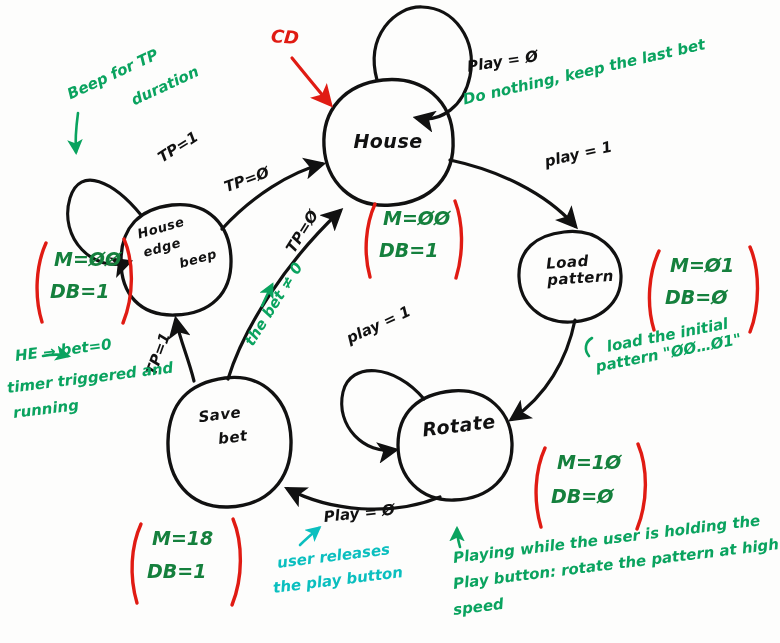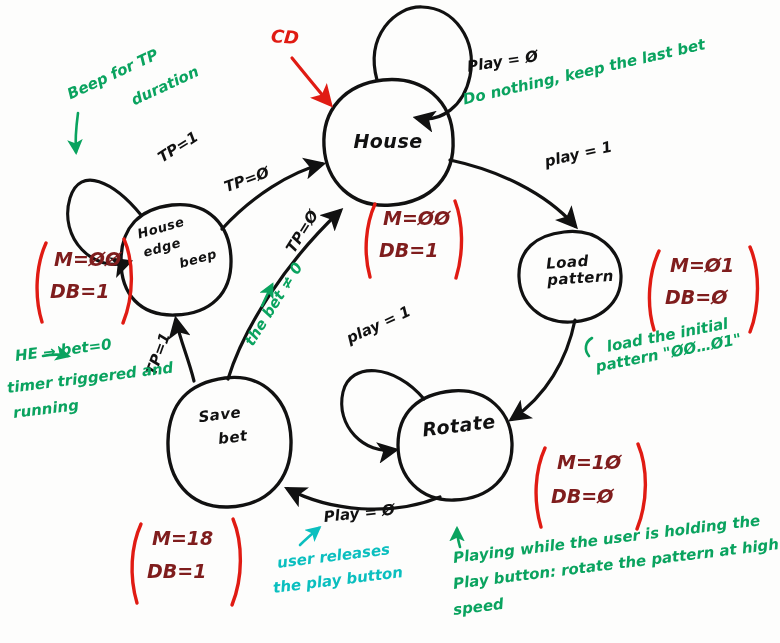--- a/index.html
+++ b/index.html
@@ -27,21 +27,21 @@
   }
   .state-label.small{font-size:15px;line-height:1.25;}
   .state-label.tiny{font-size:13px;line-height:1.3;}
   .trans{
     font-size:15px;
     color:#111;
     font-weight:700;
     font-style:italic;
   }
   .out{
-    color:#7f1d1d;
+    color:#15803d;
     font-size:19px;
     font-weight:700;
     font-style:italic;
     line-height:1.55;
   }
   .note{
     color:#0aa35f;
     font-size:15px;
     font-style:italic;
     font-weight:600;

